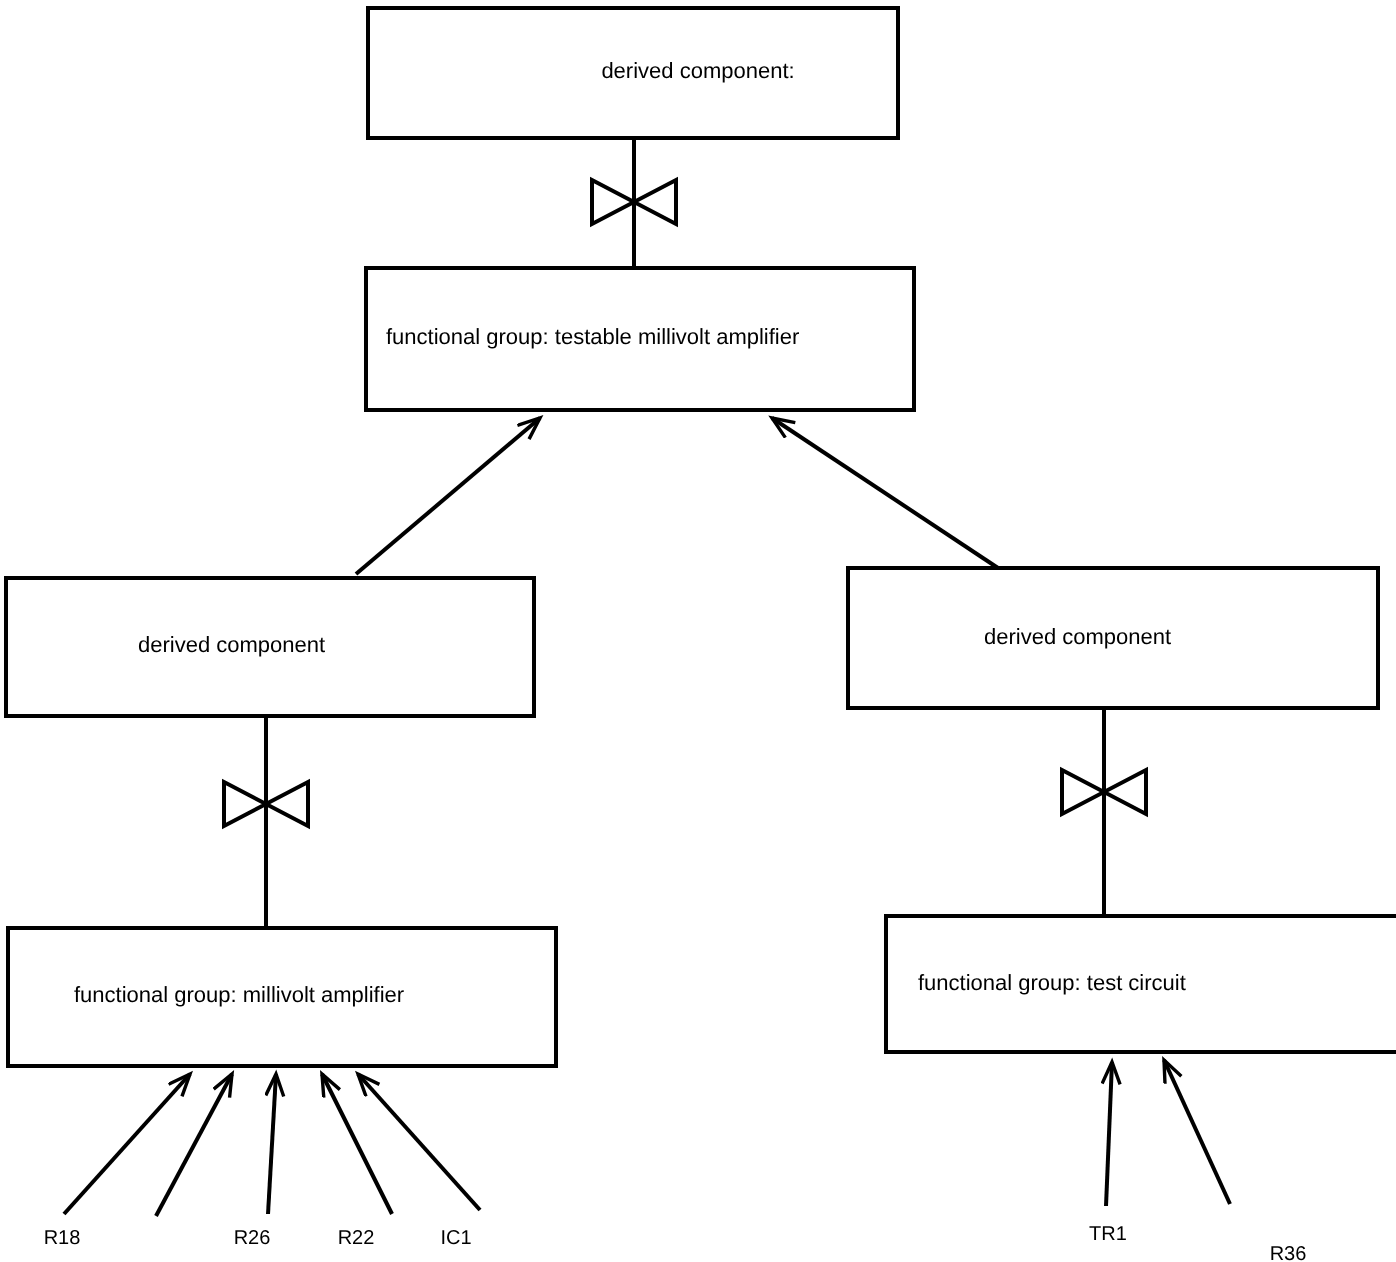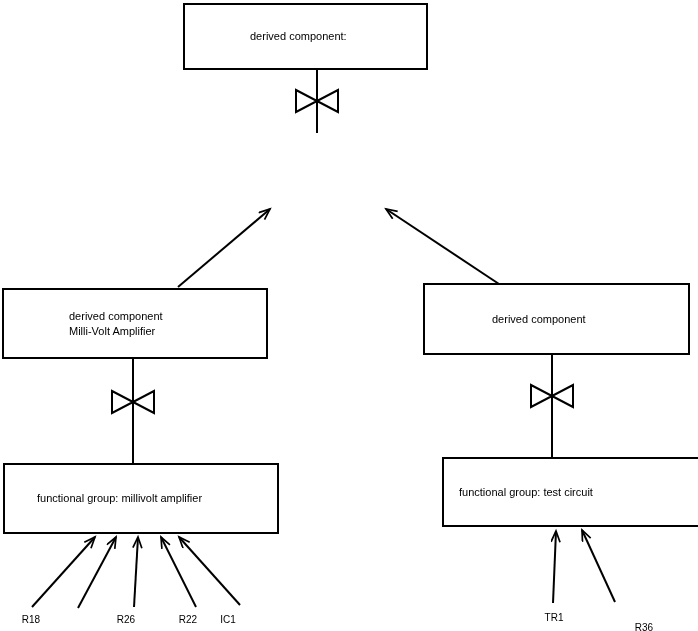--- a/index.html
+++ b/index.html
@@ -31,31 +31,31 @@
   }
   .node .ln { display: block; }
   .leaf {
     position: absolute;
     font-size: 10px;
     line-height: 16px;
     transform: translateX(-50%);
     white-space: nowrap;
   }
   
-  #n-derived-testable { left:183px; top:3px;   width:245px; height:67px; padding-left:65px; }
+  #n-derived-testable { left:183px; top:3px;   width:267px; height:67px; padding-left:65px;align-items:center; }
   #n-fg-testable      { left:182px; top:133px; width:276px; height:73px; padding-left:9px;  }
   #n-derived-mva      { left:2px;   top:288px; width:266px; height:71px; padding-left:65px; }
   #n-fg-mva           { left:3px;   top:463px; width:276px; height:71px; padding-left:32px; }
   #n-derived-tc       { left:423px; top:283px; width:267px; height:72px; padding-left:67px; }
   #n-fg-tc            { left:422px; top:457px; width:274px; height:70px; padding-left:15px;margin-left:20px; }
   
   #lf-r18 { left:31px;  top:612px; }
   #lf-r30 { left:78px;  top:612px;margin-top:36px; }
   #lf-r26 { left:126px; top:612px; }
-  #lf-r22 { left:188px; top:612px; }
+  #lf-r22 { left:178px; top:612px; }
   #lf-ic1 { left:228px; top:612px; }
   #lf-tr1 { left:554px; top:610px; }
   #lf-r36 { left:644px; top:610px;margin-top:10px; }
 </style>
 </head>
 <body>
 
 <div class="canvas">
 
   <svg class="edges" viewBox="0 0 698 631" xmlns="http://www.w3.org/2000/svg">
@@ -83,24 +83,26 @@
     <line x1="240" y1="605" x2="179" y2="537" stroke="#000000" stroke-width="2" marker-end="url(#ah)"></line>
 
     <line x1="553" y1="603" x2="556" y2="531" stroke="#000000" stroke-width="2" marker-end="url(#ah)"></line>
     <line x1="615" y1="602" x2="582" y2="530" stroke="#000000" stroke-width="2" marker-end="url(#ah)"></line>
   </svg>
 
   <div class="node" id="n-derived-testable">
     <span class="ln">derived component:</span>
   </div>
 
+  <div class="node" id="n-fg-testable">
+    <span class="ln">functional group: testable millivolt amplifier</span>
+  </div>
 
   <div class="node" id="n-derived-mva">
     <span class="ln">derived component</span>
-    <span class="ln">Milli-Volt Amplifier</span>
   </div>
 
   <div class="node" id="n-fg-mva">
     <span class="ln">functional group: millivolt amplifier</span>
   </div>
 
   <div class="node" id="n-derived-tc">
     <span class="ln">derived component</span>
   </div>
 

